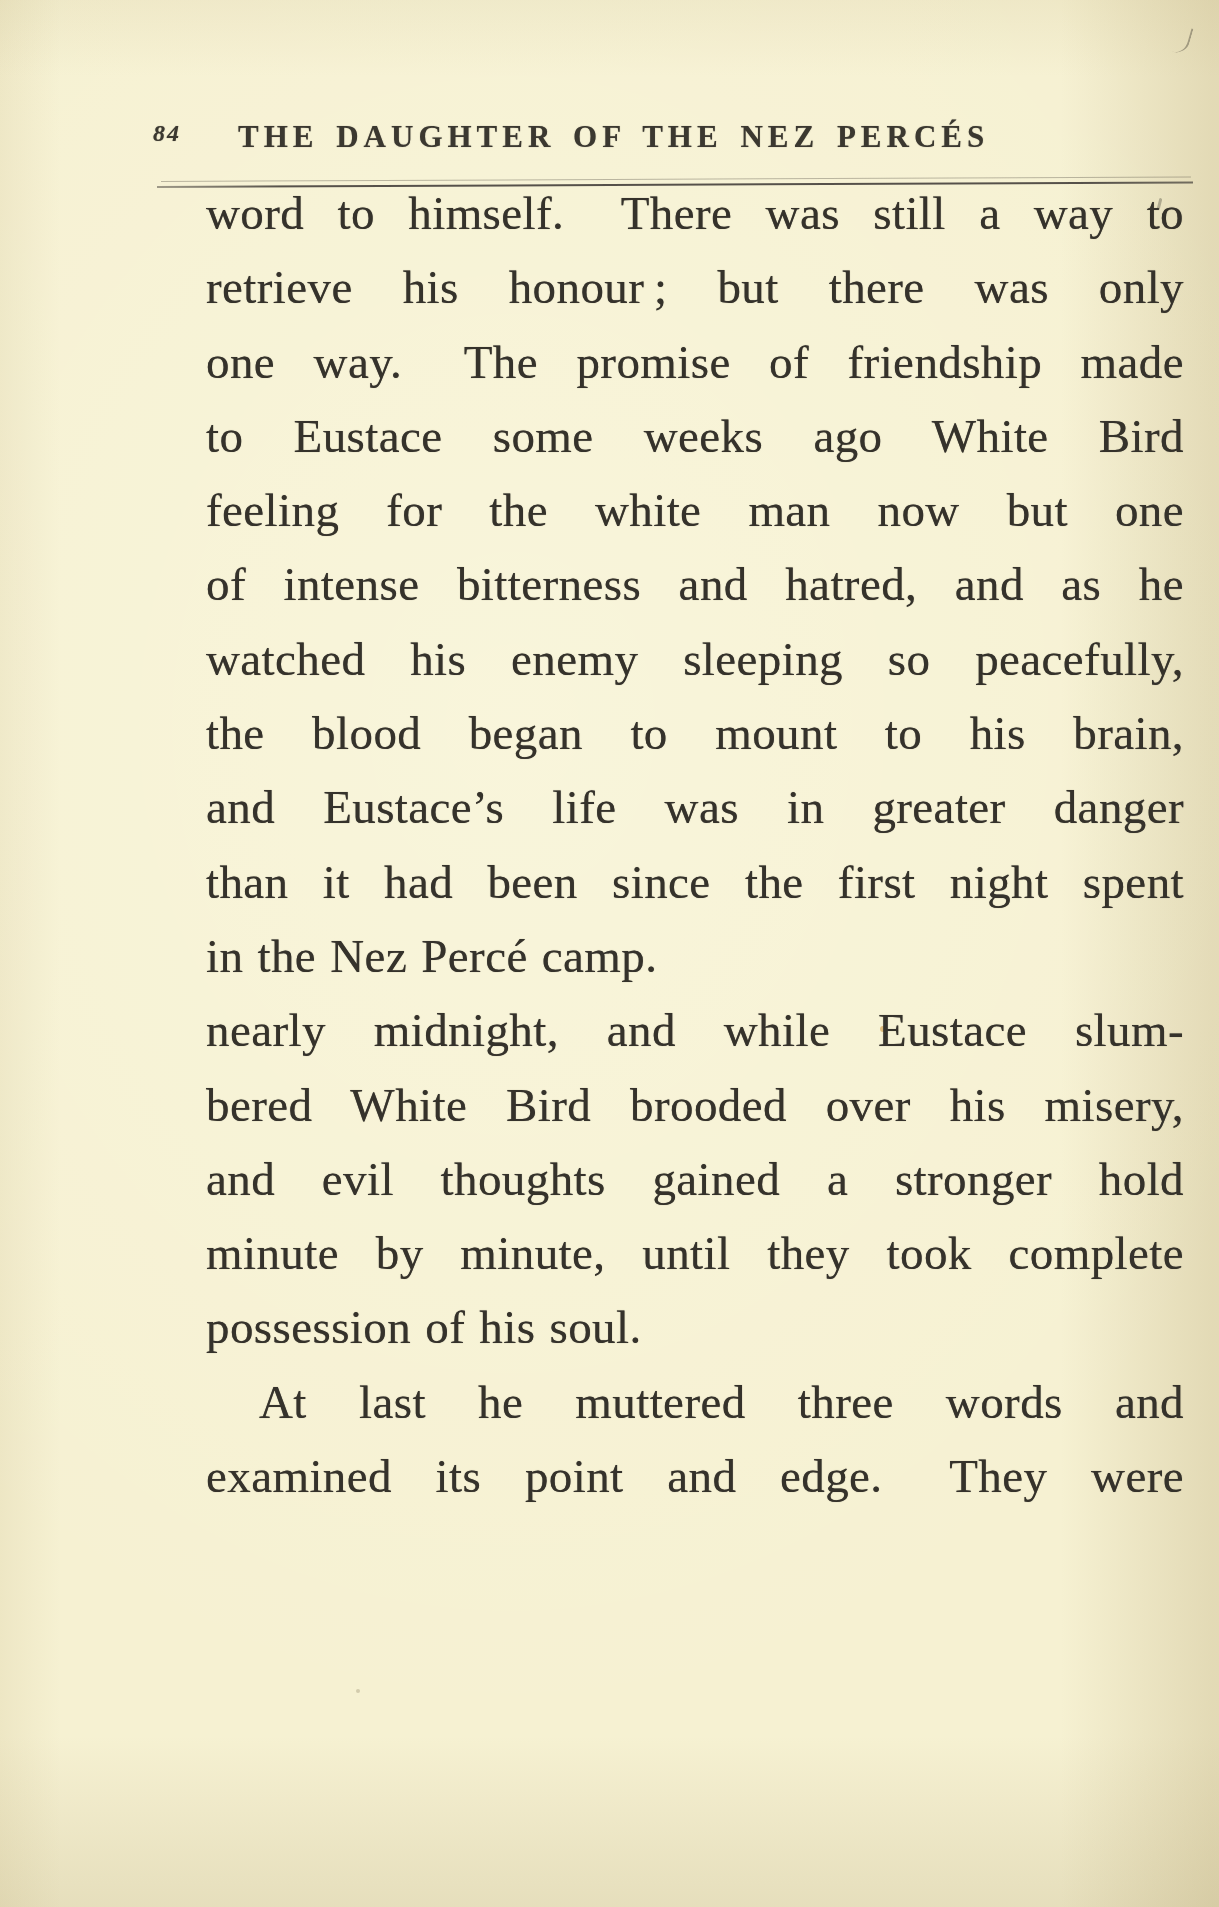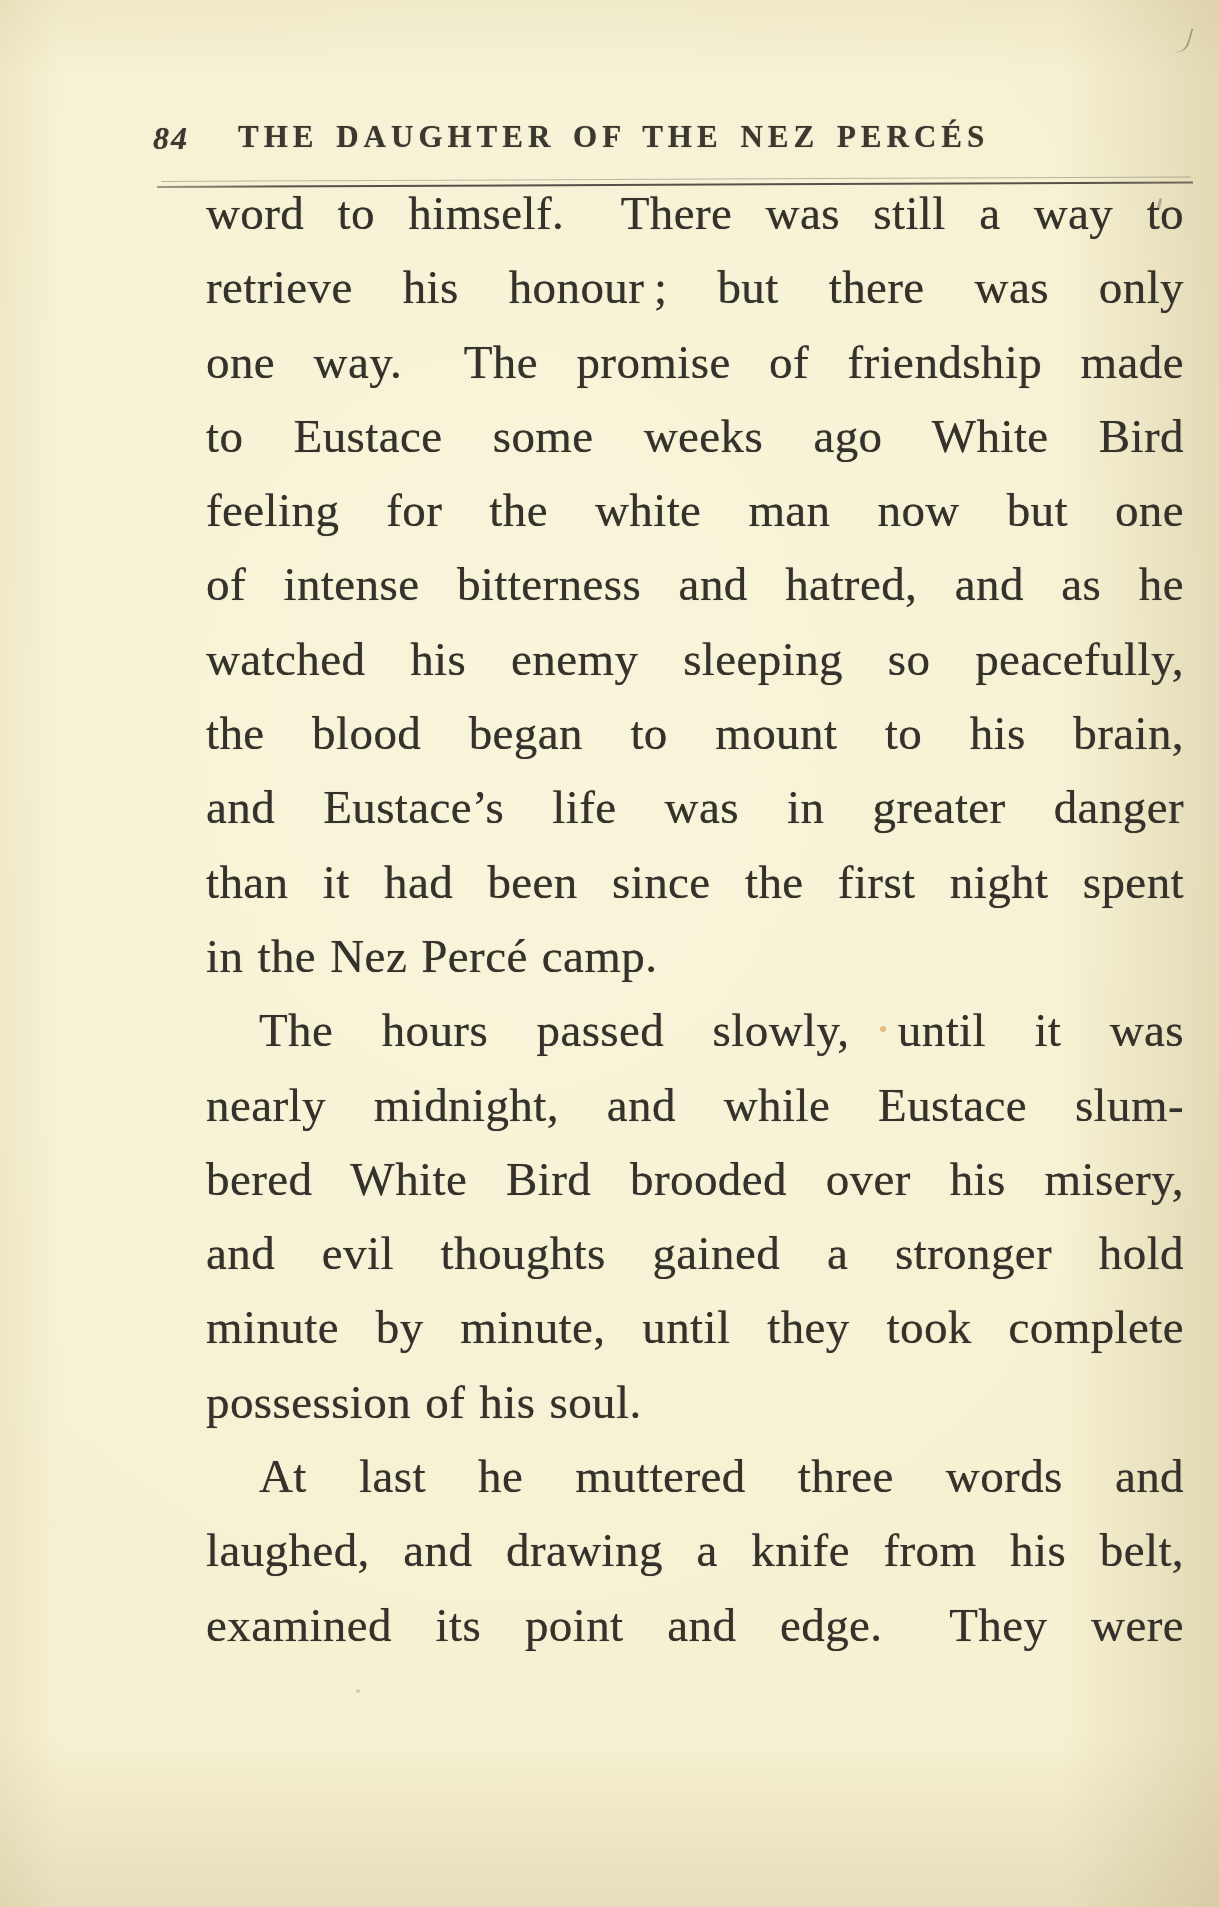--- a/index.html
+++ b/index.html
@@ -14,21 +14,21 @@
     background:
       radial-gradient(110% 85% at 42% 38%, rgba(255,255,240,0.30), rgba(255,255,240,0) 62%),
       linear-gradient(to right, rgba(185,166,112,0.14) 0%, rgba(185,166,112,0) 5%, rgba(185,166,112,0) 87%, rgba(172,152,100,0.26) 99.5%),
       linear-gradient(to bottom, rgba(185,166,112,0.12) 0%, rgba(185,166,112,0) 4%, rgba(185,166,112,0) 91%, rgba(165,148,100,0.20) 100%),
       #f6f1d2;
   }
   
   .pagenum {
     position: absolute;
     left: 153px; top: 120px;
-    font-size: 32px;
+    font-size: 24px;
     font-style: italic;
     font-weight: bold;
     letter-spacing: 2px;
     color: #3b3830;
     text-shadow: 0 0 1px rgba(59,56,48,0.55);
   }
   .runtitle {
     position: absolute;
     left: 238px; top: 119px;
     font-size: 31px;
@@ -134,28 +134,26 @@
       <div class="line">feeling for the white man now but one</div>
       <div class="line">of intense bitterness and hatred, and as he</div>
       <div class="line">watched his enemy sleeping so peacefully,</div>
       <div class="line">the blood began to mount to his brain,</div>
       <div class="line">and Eustace’s life was in greater danger</div>
       <div class="line">than it had been since the first night spent</div>
       <div class="line endline">in the Nez Percé camp.</div>
     </div>
 
     <div class="para">
-      <div class="line indent">The hours passed slowly, until it was</div>
       <div class="line">nearly midnight, and while Eustace slum-</div>
       <div class="line">bered White Bird brooded over his misery,</div>
       <div class="line">and evil thoughts gained a stronger hold</div>
       <div class="line">minute by minute, until they took complete</div>
       <div class="line endline">possession of his soul.</div>
     </div>
 
     <div class="para">
       <div class="line indent">At last he muttered three words and</div>
-      <div class="line">laughed, and drawing a knife from his belt,</div>
       <div class="line">examined its point and edge.  They were</div>
     </div>
 
   </div>
 </div>
 
 </body></html>

